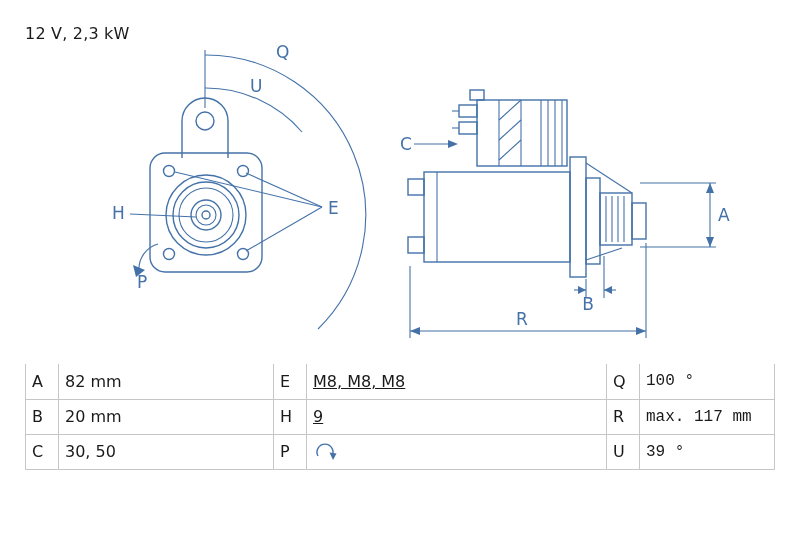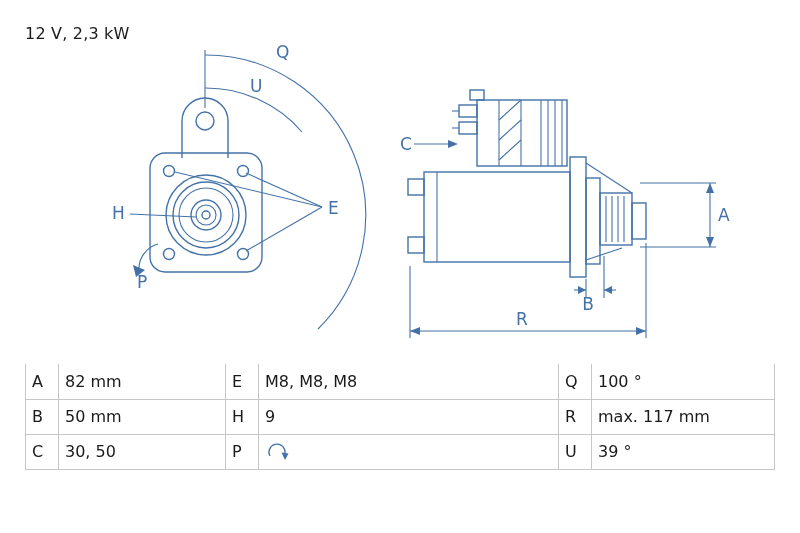--- a/index.html
+++ b/index.html
@@ -34,25 +34,25 @@
     width: 100%; border-collapse: collapse;
     font-size: 16px; table-layout: fixed;
   }
   table.data td {
     border: 1px solid #c6c6c6;
     height: 35px; padding: 0 6px;
     vertical-align: middle;
   }
   table.data tr:first-child td { border-top: none; }
   td.k  { width: 33px; padding-left: 8px; }
-  td.v1 { width: 167px; padding-left: 12px; }
+  td.v1 { width: 215px; padding-left: 12px; }
   td.k2 { width: 33px; padding-left: 8px; }
-  td.v2 { width: 300px; padding-left: 12px; }
+  td.v2 { width: 300px; padding-left: 12px; text-decoration: underline; }
   td.k3 { width: 33px; padding-left: 8px; }
-  td.v3 { padding-left: 12px; }
+  td.v3 { padding-left: 12px; font-family: Liberation Mono, monospace; }
   .rot-icon svg { vertical-align: middle; display: inline-block; }
 </style>
 </head>
 <body>
 
 <div class="title">12 V, 2,3 kW</div>
 
 <svg class="drawing" width="800" height="360" viewBox="0 0 800 360">
 
   <g>
@@ -180,21 +180,21 @@
       <tr>
         <td class="k">A</td>
         <td class="v1">82 mm</td>
         <td class="k2">E</td>
         <td class="v2">M8, M8, M8</td>
         <td class="k3">Q</td>
         <td class="v3">100 °</td>
       </tr>
       <tr>
         <td class="k">B</td>
-        <td class="v1">50 mm</td>
+        <td class="v1">20 mm</td>
         <td class="k2">H</td>
         <td class="v2">9</td>
         <td class="k3">R</td>
         <td class="v3">max. 117 mm</td>
       </tr>
       <tr>
         <td class="k">C</td>
         <td class="v1">30, 50</td>
         <td class="k2">P</td>
         <td class="v2">

